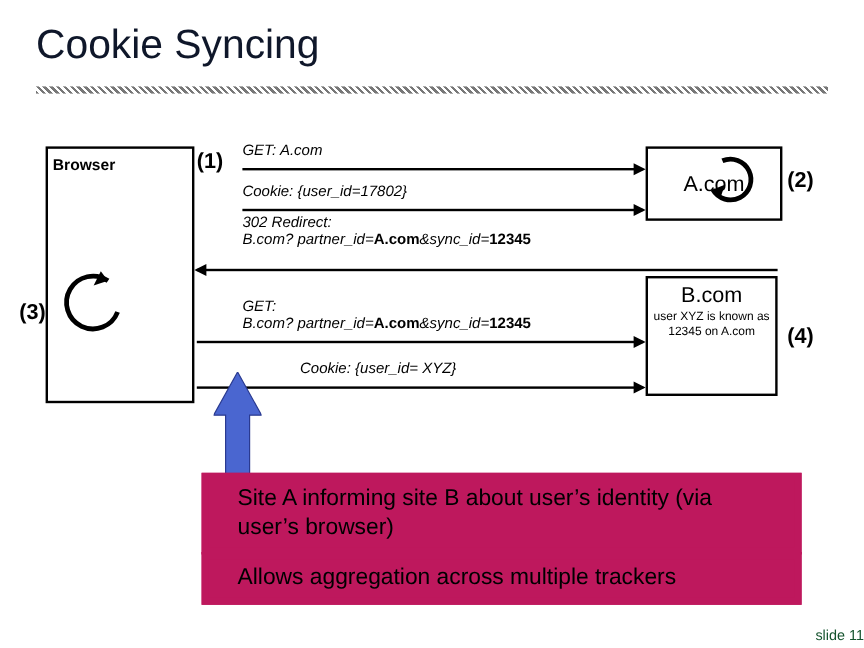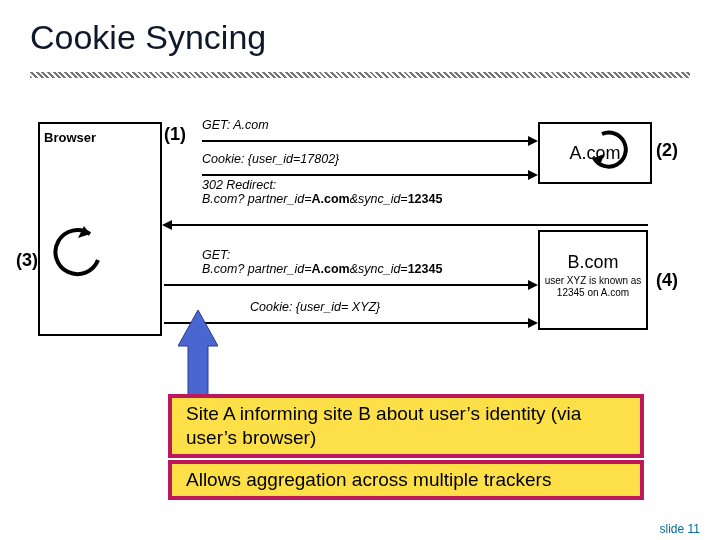--- a/index.html
+++ b/index.html
@@ -92,52 +92,52 @@
     border-right: 10px solid #000;
     border-top: 5px solid transparent;
     border-bottom: 5px solid transparent;
   }
   .acom-box, .bcom-box {
     position: absolute;
     border: 2.5px solid #000;
     text-align: center;
   }
   .acom-box { left: 500px; top: 22px; width: 110px; height: 58px; font-size: 18px; line-height: 58px; }
-  .bcom-box { left: 500px; top: 130px; width: 110px; height: 100px; padding-top: 20px; box-sizing: border-box; }
+  .bcom-box { left: 500px; top: 130px; width: 110px; height: 100px; padding-top: 4px; box-sizing: border-box; }
   .bcom-title { font-size: 18px; margin-bottom: 2px; }
   .bcom-note { font-size: 10px; line-height: 1.2; }
   .step2 { position: absolute; left: 618px; top: 40px; font-size: 18px; font-weight: bold; }
   .step4 { position: absolute; left: 618px; top: 170px; font-size: 18px; font-weight: bold; }
   .step3 { position: absolute; left: -22px; top: 150px; font-size: 18px; font-weight: bold; }
   svg.loop { position: absolute; }
 
   .big-arrow {
     position: absolute;
     left: 178px;
     top: 310px;
     width: 40px;
     height: 90px;
   }
   .callout {
     position: absolute;
-    background: #fde047;
-    border: 4px solid #be185d;
+    background: #be185d;
+    border: 6px solid #be185d;
     font-family: Verdana, Arial, sans-serif;
     font-size: 19px;
-    padding: 4px 14px;
+    padding: 4px 24px;
     line-height: 1.25;
   }
   .callout1 { left: 168px; top: 394px; width: 440px; }
   .callout2 { left: 168px; top: 460px; width: 440px; }
   .footer {
     position: absolute;
-    right: 20px;
+    right: 0;
     bottom: 4px;
     font-size: 12px;
-    color: #0369a1;
+    color: #14532d;
   }
 </style>
 </head>
 <body>
 
 <div class="slide">
   <div class="title">Cookie Syncing</div>
   <div class="rule"></div>
 
   <div class="diagram">

